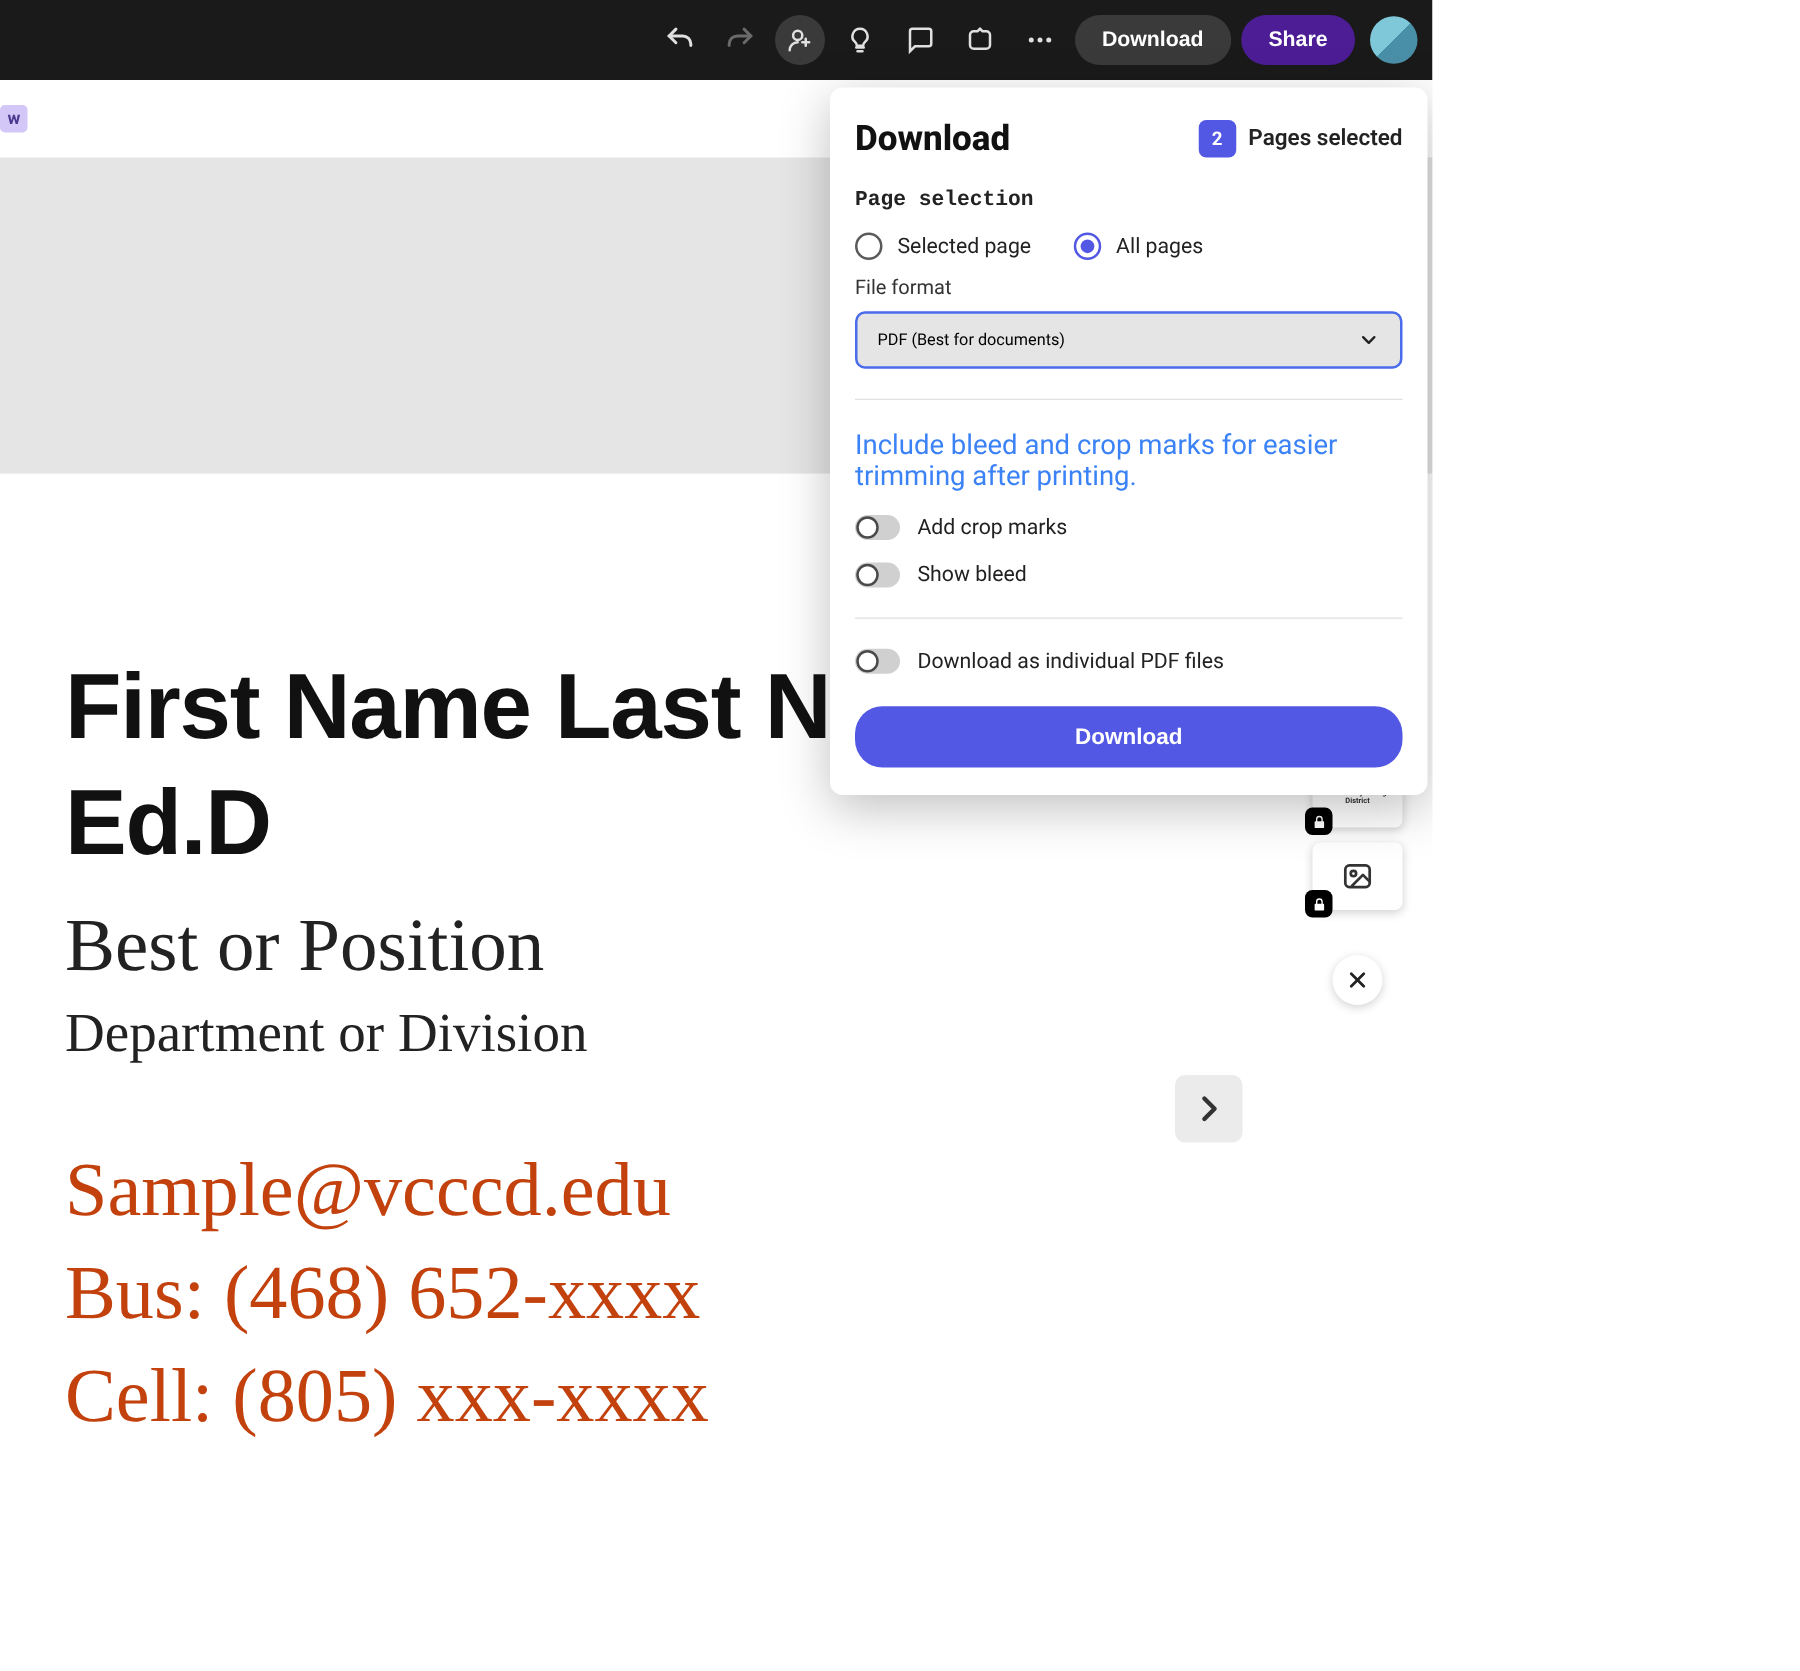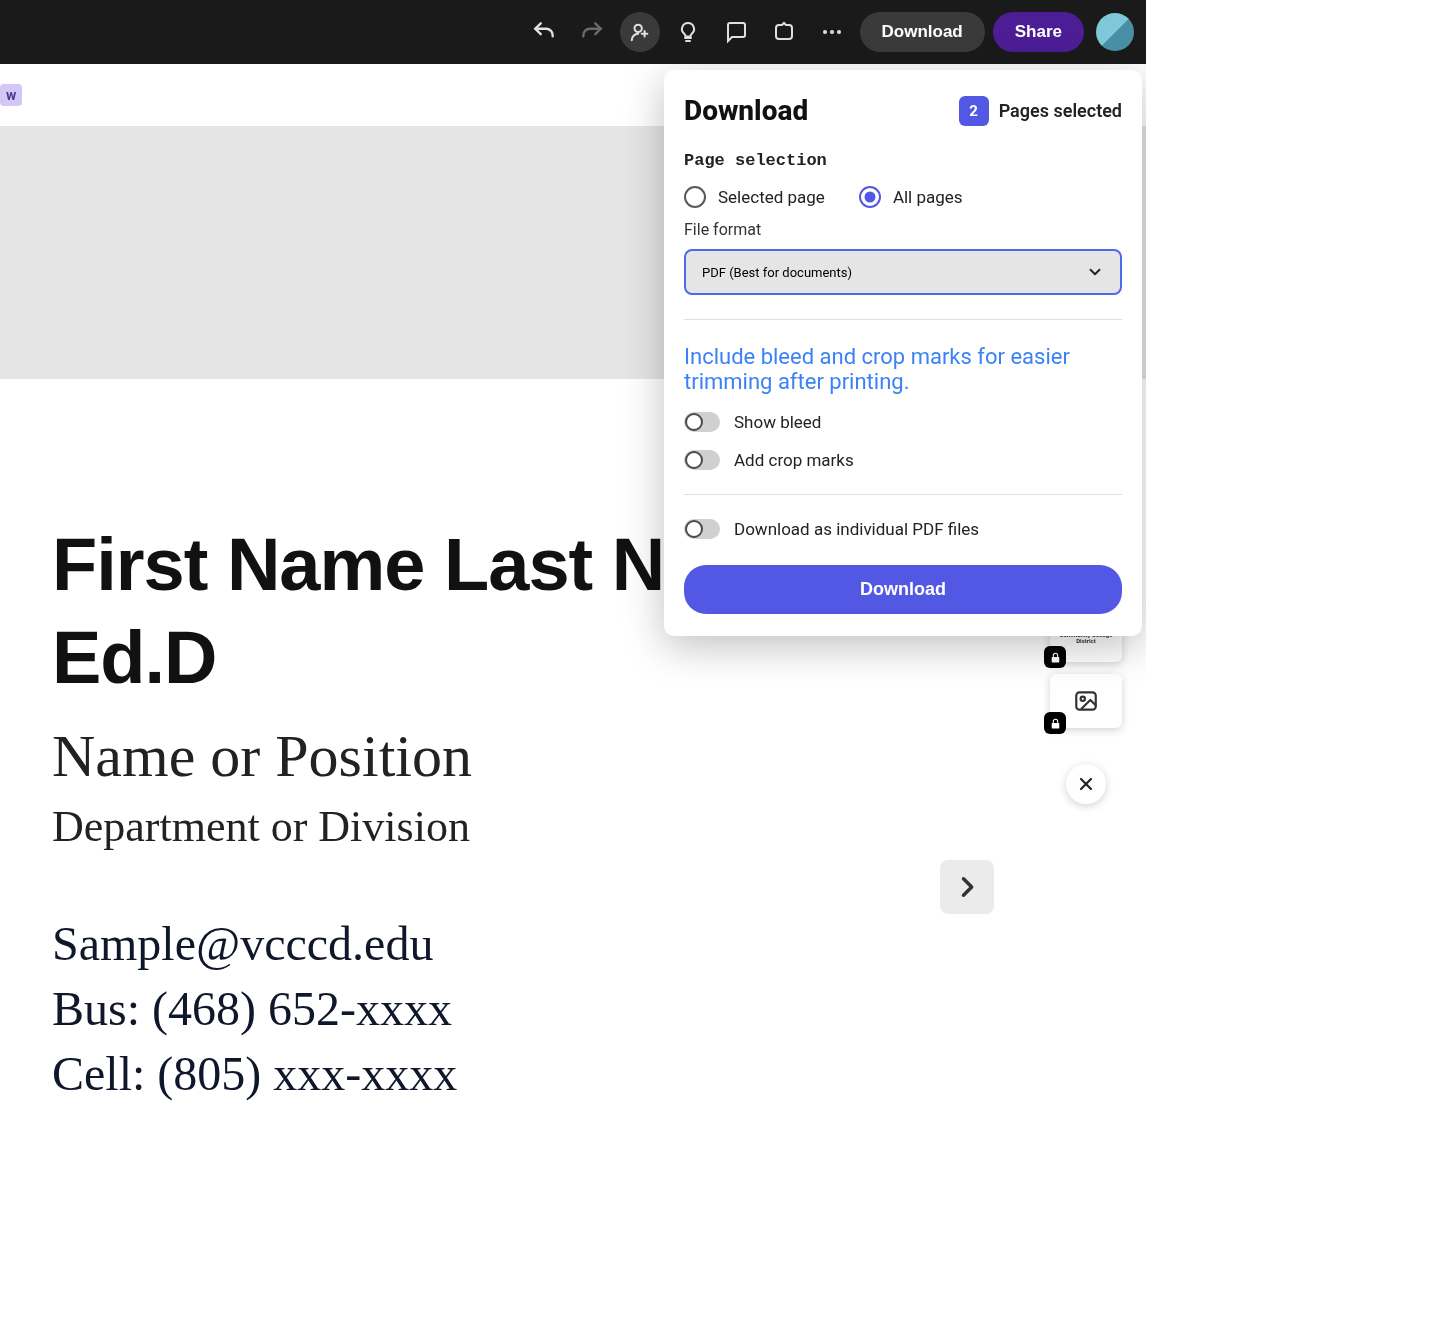--- a/index.html
+++ b/index.html
@@ -101,22 +101,22 @@
       margin-top: 18px;
     }
     .doc-dept {
       font-family: Georgia, "Times New Roman", serif;
       font-size: 44px;
       color: #222;
       margin-top: 10px;
     }
     .doc-contact {
       font-family: Georgia, "Times New Roman", serif;
-      font-size: 48px;
-      color: #0f172a;
+      font-size: 61px;
+      color: #c2410c;
       margin-top: 60px;
       line-height: 1.35;
     }
 
     
     .next-arrow {
       position: absolute;
       right: 152px;
       top: 860px;
       width: 54px;
@@ -389,21 +389,21 @@
 
 <div class="tagbar">
   <span class="tag">w</span>
 </div>
 
 <div class="canvas-band"></div>
 
 <div class="document-area">
   <div class="doc-name">First Name Last Name,</div>
   <div class="doc-name">Ed.D</div>
-  <div class="doc-title">Name or Position</div>
+  <div class="doc-title">Best or Position</div>
   <div class="doc-dept">Department or Division</div>
   <div class="doc-contact">
     <div>Sample@vcccd.edu</div>
     <div>Bus: (468) 652-xxxx</div>
     <div>Cell: (805) xxx-xxxx</div>
   </div>
 </div>
 
 <div class="next-arrow">
   <svg width="28" height="28" viewBox="0 0 24 24" fill="none" stroke="#333" stroke-width="3" stroke-linecap="round" stroke-linejoin="round">
@@ -470,27 +470,27 @@
   </div>
 
   <div class="divider"></div>
 
   <div class="hint-text">Include bleed and crop marks for easier trimming after printing.</div>
 
   <div class="toggle-row">
     <div class="toggle">
         <div class="toggle-knob"></div>
       </div>
-    <span class="toggle-label">Show bleed</span>
+    <span class="toggle-label">Add crop marks</span>
   </div>
   <div class="toggle-row">
     <div class="toggle">
         <div class="toggle-knob"></div>
       </div>
-    <span class="toggle-label">Add crop marks</span>
+    <span class="toggle-label">Show bleed</span>
   </div>
 
   <div class="divider"></div>
 
   <div class="toggle-row">
     <div class="toggle">
         <div class="toggle-knob"></div>
       </div>
     <span class="toggle-label">Download as individual PDF files</span>
   </div>

